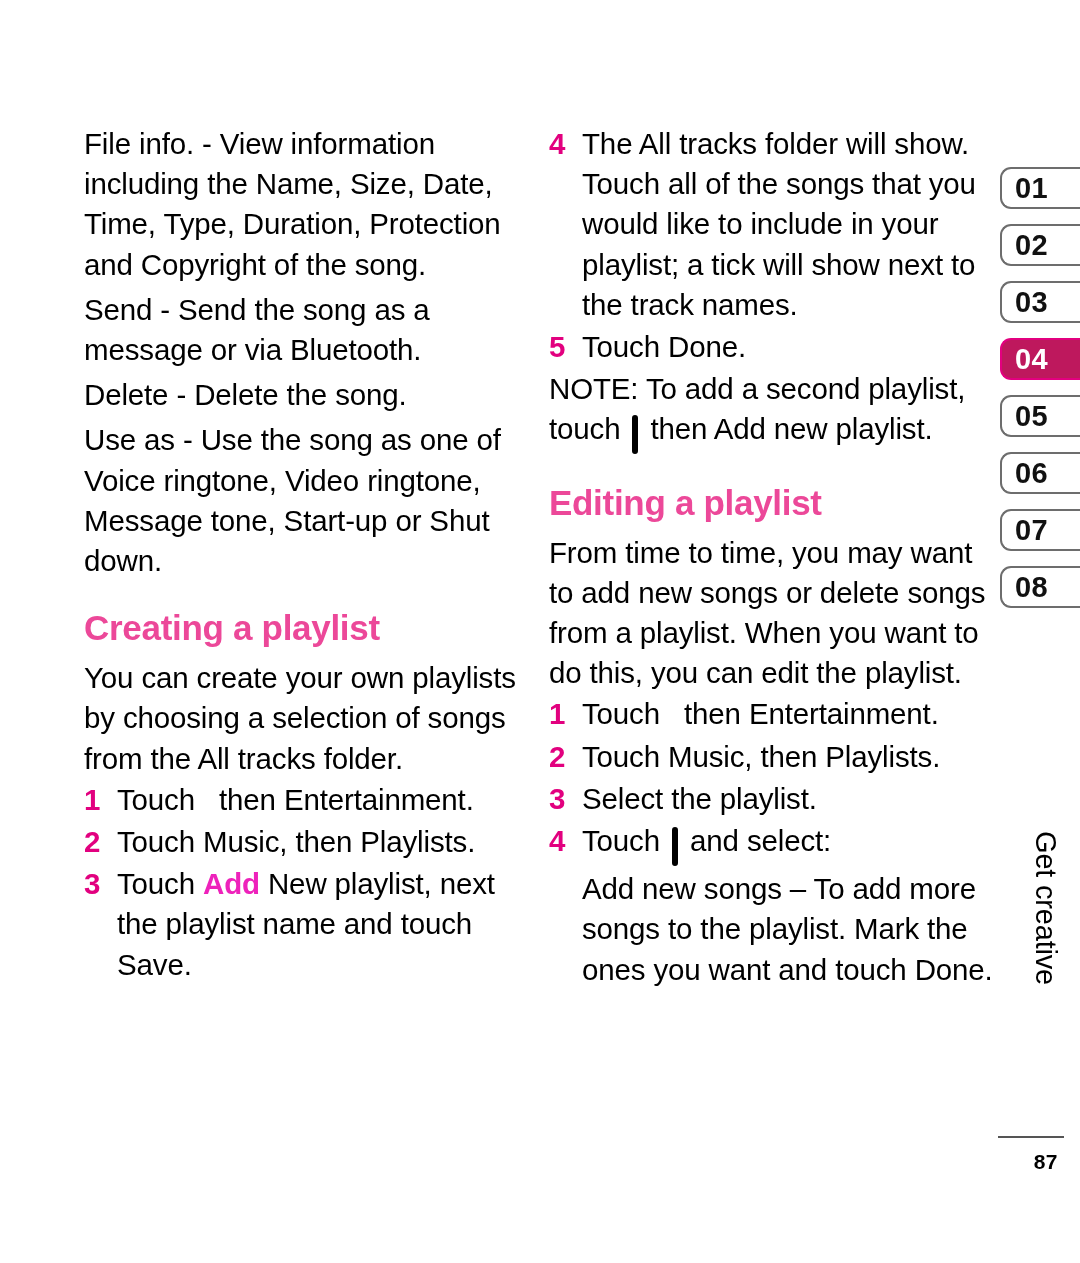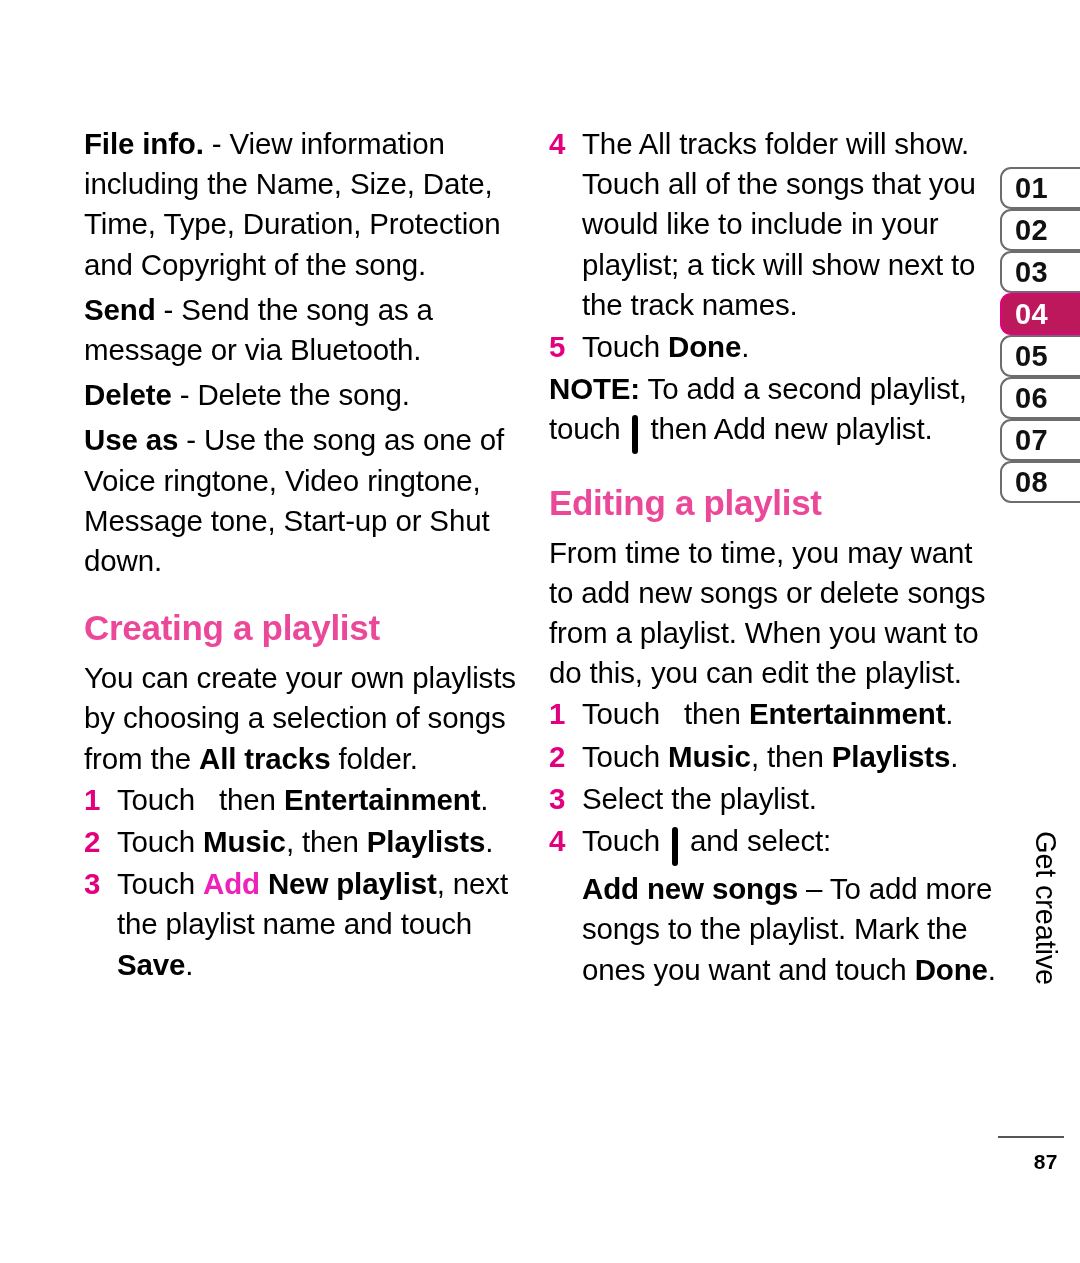--- a/index.html
+++ b/index.html
@@ -33,21 +33,21 @@
   
   .para {
     font-size: 29.5px;
     line-height: 40.2px;
     letter-spacing: -0.15px;
     margin: 0 0 1px 0;
     text-align: left;
   }
   .para.gap-before { margin-top: 5px; }
 
-  b, .b { font-weight: 700; }
+  b, .b { font-weight: 400; }
 
   .magenta-word {
     color: #ee22bb;
     font-weight: 700;
   }
 
   
   .heading {
     font-size: 35px;
     font-weight: 700;
@@ -131,20 +131,21 @@
   .tabs {
     position: absolute;
     right: 0;
     top: 167px;
     width: 80px;
   }
   .tab {
     position: relative;
     width: 80px;
     height: 42px;
+    margin-bottom: 15px;
     border: 2px solid #6d6d6d;
     border-right: none;
     border-radius: 11px 0 0 11px;
     background: #ffffff;
     box-sizing: border-box;
     font-size: 29px;
     font-weight: 700;
     color: #111111;
     letter-spacing: 0.4px;
     display: flex;

